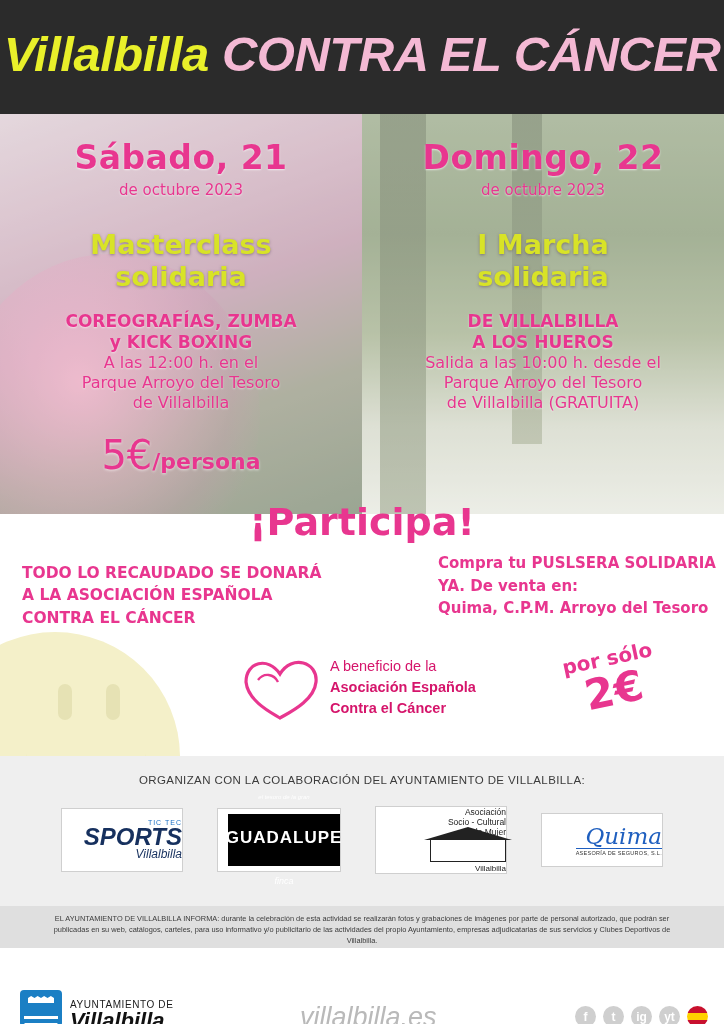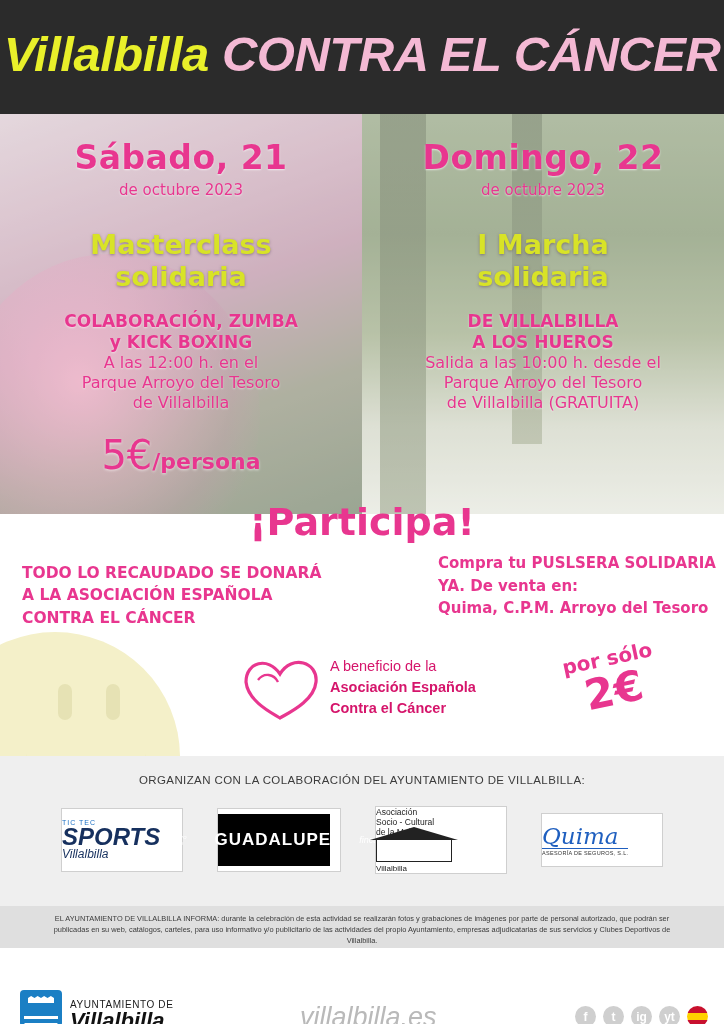--- a/index.html
+++ b/index.html
@@ -71,28 +71,28 @@
   .benef-text{position:absolute;left:92px;top:10px;font-family:"Liberation Sans",sans-serif;
        font-size:14.5px;color:#d5156b;line-height:1.45;}
   .benef-text .b{font-weight:bold;}
 
   
   .spons{position:absolute;left:0;top:756px;width:724px;height:150px;background:#efefef;}
   .spons-title{position:absolute;left:0;top:18px;width:724px;text-align:center;font-size:11.5px;
        color:#3b3b3b;letter-spacing:.4px;}
   .logos{position:absolute;left:0;top:48px;width:724px;height:72px;display:flex;justify-content:center;
        align-items:center;gap:34px;}
-  .logo{background:#fff;border:1px solid #cfcfcf;display:flex;align-items:flex-start;justify-content:center;
+  .logo{background:#fff;border:1px solid #cfcfcf;display:flex;align-items:flex-end;justify-content:center;
        flex-direction:column;}
   .logo1{width:120px;height:62px;}
   .logo1 .tic{font-size:7px;color:#1a6fc4;letter-spacing:1px;}
   .logo1 .sp{font-size:24px;font-weight:bold;font-style:italic;color:#16305e;line-height:.9;}
   .logo1 .vb{font-size:12px;font-style:italic;color:#16305e;}
   .logo2{width:122px;height:62px;background:#fff;}
-  .logo2 .inner{width:112px;height:52px;background:#000;color:#fff;display:flex;flex-direction:row;
+  .logo2 .inner{width:112px;height:52px;background:#000;color:#fff;display:flex;flex-direction:column;
        align-items:center;justify-content:center;gap:28px;}
   .logo2 .sm{font-size:6px;font-style:italic;}
   .logo2 .big{font-size:17px;font-weight:bold;letter-spacing:1px;}
   .logo2 .fin{font-size:9px;font-style:italic;}
   .logo3{width:130px;height:66px;}
   .logo3 .l{font-size:8.5px;color:#222;}
   .logo3 .house{width:74px;height:26px;border:1.6px solid #222;border-top:none;margin-top:3px;position:relative;}
   .logo3 .house:before{content:"";position:absolute;left:-7px;top:-13px;width:0;height:0;
        border-left:44px solid transparent;border-right:44px solid transparent;border-bottom:13px solid #222;}
   .logo3 .vb{font-size:8px;color:#222;margin-top:2px;}
@@ -138,21 +138,21 @@
     <div class="veil"></div>
 
     <div class="col left">
       <div class="day">Sábado, 21</div>
       <div class="daysub">de octubre 2023</div>
       <div class="event">
         <div>Masterclass</div>
         <div>solidaria</div>
       </div>
       <div class="detail">
-        <div>COLABORACIÓN, ZUMBA</div>
+        <div>COREOGRAFÍAS, ZUMBA</div>
         <div>y KICK BOXING</div>
         <div class="thin">A las 12:00 h. en el</div>
         <div class="thin">Parque Arroyo del Tesoro</div>
         <div class="thin">de Villalbilla</div>
       </div>
       <div class="price">
         <span class="big">5€</span><span class="small">/persona</span>
       </div>
     </div>
 

